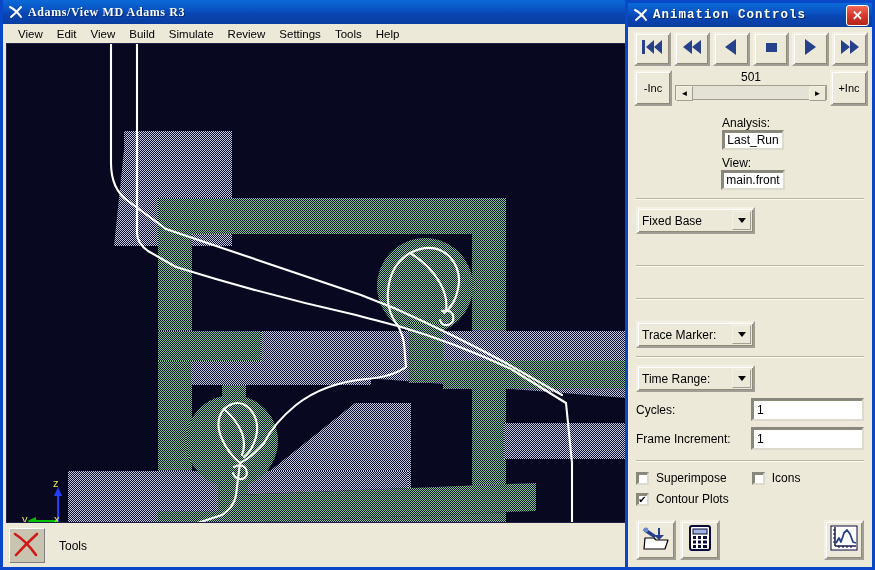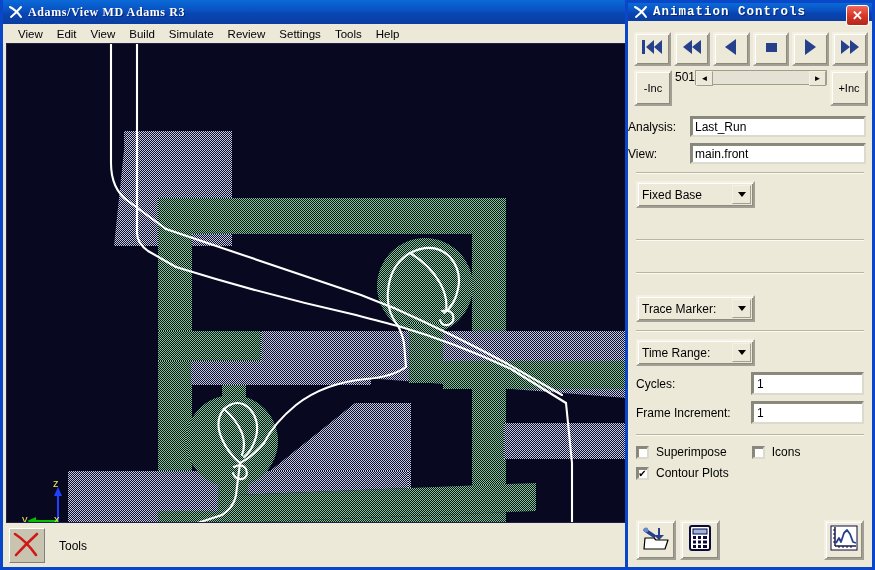--- a/index.html
+++ b/index.html
@@ -57,47 +57,47 @@
 
   
   #statusbar{position:absolute;left:3px;top:527px;width:621px;height:37px;background:#ece9d8;
              display:flex;align-items:center;}
   #sb-icon{width:34px;height:33px;background:#c8c4b0;border:1px solid #fff;
            border-right-color:#808080;border-bottom-color:#808080;margin-left:3px;position:relative;}
   #sb-text{font-size:12px;color:#000;margin-left:14px;}
 
   
   #animwin{left:625px;top:0;width:250px;height:570px;border:3px solid #0a46c8;}
-  #animwin .titlebar{height:18px;padding-right:0;}
+  #animwin .titlebar{height:24px;padding-right:0;}
   #anim-title{font-family:"Liberation Mono",monospace;font-size:12.5px;font-weight:bold;letter-spacing:1px;}
   #closebtn{position:absolute;right:3px;top:2px;width:21px;height:19px;
             background:linear-gradient(180deg,#f06a5a 0%,#d8372a 50%,#b42718 100%);
             border:1px solid #fff;border-radius:3px;display:flex;align-items:center;
             justify-content:center;color:#fff;font-size:13px;font-weight:bold;
             font-family:"Liberation Sans",sans-serif;line-height:1;cursor:pointer;}
 
   #animbody{position:absolute;left:0;top:24px;width:244px;height:540px;background:#ece9d8;}
 
   .btnrow{display:flex;gap:3px;padding:5px 4px 0 6px;}
   .tbtn{width:36px;height:30px;background:#ece9d8;border:2px outset #f4f1e4;
         display:flex;align-items:center;justify-content:center;cursor:pointer;
         box-shadow:inset 1px 1px 0 #fff, inset -1px -1px 0 #8e8b78;}
 
   .incrow{display:flex;align-items:flex-start;padding:4px 4px 0 6px;gap:3px;}
   .incbtn{width:34px;height:32px;background:#ece9d8;border:2px outset #f4f1e4;
           font-size:11px;display:flex;align-items:center;justify-content:center;cursor:pointer;
           box-shadow:inset 1px 1px 0 #fff, inset -1px -1px 0 #8e8b78;}
-  .sliderbox{flex:1;display:flex;flex-direction:row;align-items:center;}
+  .sliderbox{flex:1;display:flex;flex-direction:column;align-items:center;}
   #framenum{font-size:12px;color:#000;margin-bottom:1px;}
   .scrollbar{display:flex;width:100%;height:15px;border:1px solid #a09d8c;box-sizing:border-box;background:#efeee2;}
   .sbarrow{width:15px;height:13px;background:#ece9d8;border:1px outset #f4f1e4;
            display:flex;align-items:center;justify-content:center;font-size:8px;cursor:pointer;}
   .sbtrack{flex:1;background:#e4e2d4;}
 
-  .fieldrow{display:flex;align-items:center;padding:4px 6px 0 0;}
+  .fieldrow{display:flex;align-items:center;padding:4px 6px 0 12px;flex-direction:column;}
   .flabel{font-size:12px;color:#000;width:62px;flex:0 0 auto;}
   .finput{flex:1;height:21px;background:#fff;border:2px inset #dcdacc;
           font-size:12px;color:#000;padding:1px 3px;box-sizing:border-box;
           display:flex;align-items:center;
           box-shadow:inset 1px 1px 0 #8e8b78;}
 
   .sep{height:1px;background:#b8b5a2;margin:8px 8px 0 8px;border-bottom:1px solid #fcfbf2;}
 
   .combo{margin:7px 0 0 8px;width:115px;height:23px;background:#ece9d8;
          border:2px outset #f4f1e4;display:flex;align-items:center;cursor:pointer;

